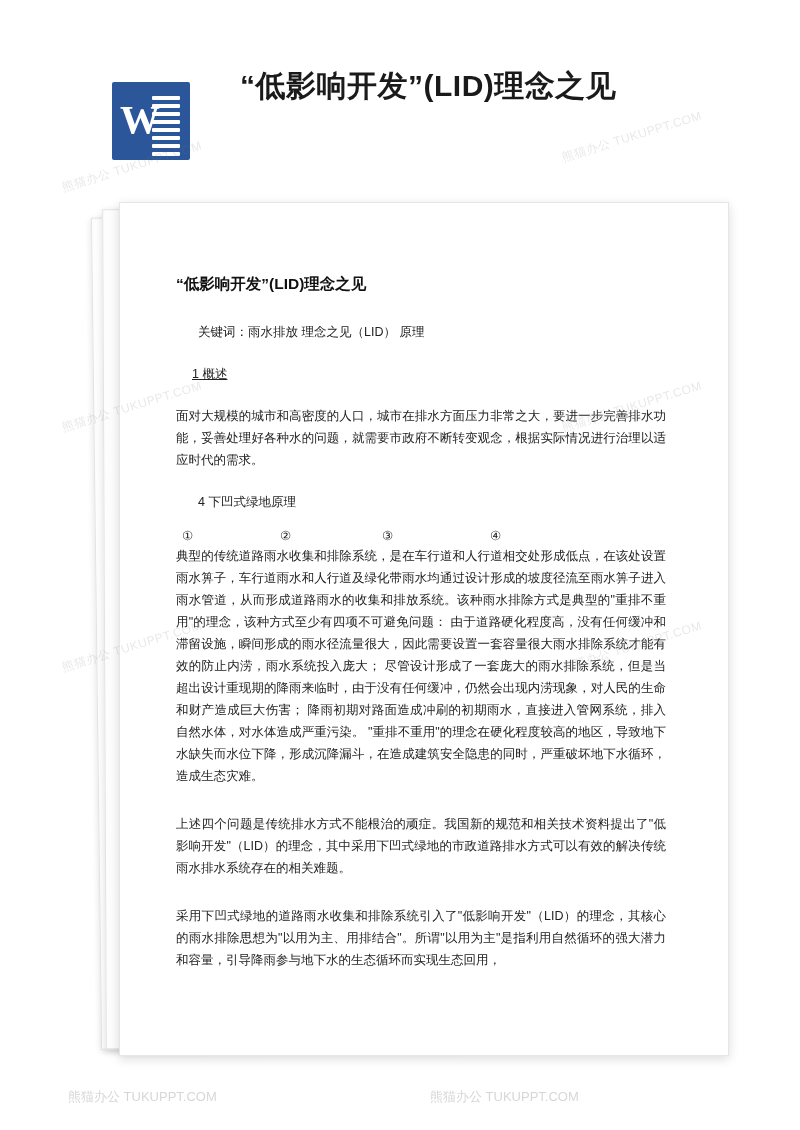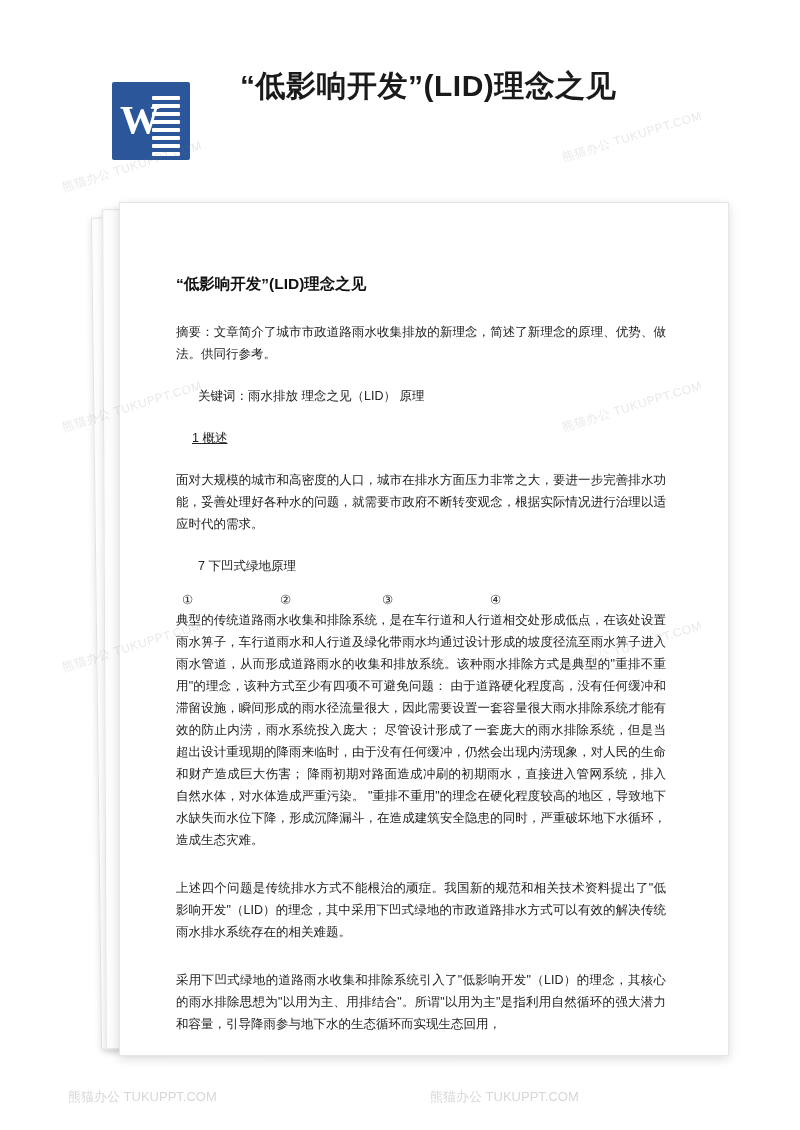--- a/index.html
+++ b/index.html
@@ -198,29 +198,28 @@
 
   <div class="page-shadow page-back2"></div>
   <div class="page-shadow page-back1"></div>
 
   <div class="page-main">
 
     <div class="doc-content">
 
       <div class="doc-h1">“低影响开发”(LID)理念之见</div>
 
-      <p class="p gap-lg">摘要：文章简介了城市市政道路雨水收集排放的新理念，简述了新理念的原理、优势、做法。供同行参考。</p>
 
       <p class="p indent2 gap-lg">关键词：雨水排放 理念之见（LID） 原理</p>
 
       <p class="p indent-sec gap-lg">1 概述</p>
 
       <p class="p gap-lg">面对大规模的城市和高密度的人口，城市在排水方面压力非常之大，要进一步完善排水功能，妥善处理好各种水的问题，就需要市政府不断转变观念，根据实际情况进行治理以适应时代的需求。</p>
 
-      <p class="p indent2">7 下凹式绿地原理</p>
+      <p class="p indent2">4 下凹式绿地原理</p>
 
       <div class="circled-row">
         <span class="c1">①</span>
         <span class="c2">②</span>
         <span class="c3">③</span>
         <span class="c4">④</span>
       </div>
 
       <p class="p gap-xl">典型的传统道路雨水收集和排除系统，是在车行道和人行道相交处形成低点，在该处设置雨水箅子，车行道雨水和人行道及绿化带雨水均通过设计形成的坡度径流至雨水箅子进入雨水管道，从而形成道路雨水的收集和排放系统。该种雨水排除方式是典型的"重排不重用"的理念，该种方式至少有四项不可避免问题： 由于道路硬化程度高，没有任何缓冲和滞留设施，瞬间形成的雨水径流量很大，因此需要设置一套容量很大雨水排除系统才能有效的防止内涝，雨水系统投入庞大； 尽管设计形成了一套庞大的雨水排除系统，但是当超出设计重现期的降雨来临时，由于没有任何缓冲，仍然会出现内涝现象，对人民的生命和财产造成巨大伤害； 降雨初期对路面造成冲刷的初期雨水，直接进入管网系统，排入自然水体，对水体造成严重污染。 "重排不重用"的理念在硬化程度较高的地区，导致地下水缺失而水位下降，形成沉降漏斗，在造成建筑安全隐患的同时，严重破坏地下水循环，造成生态灾难。</p>
 

